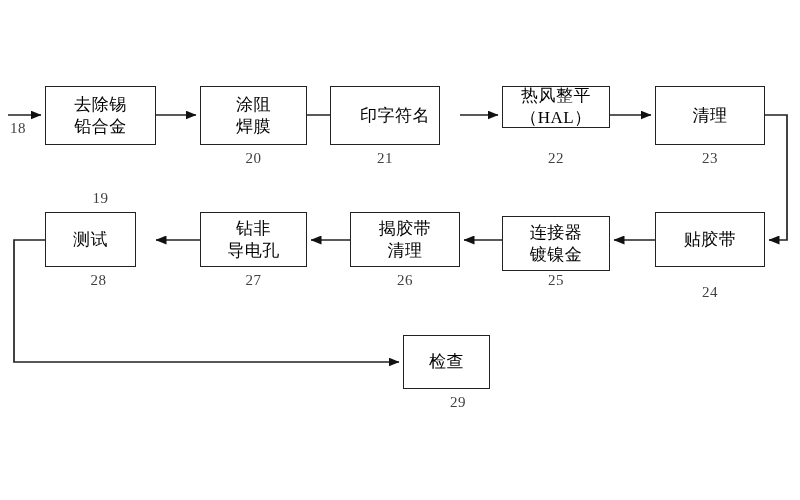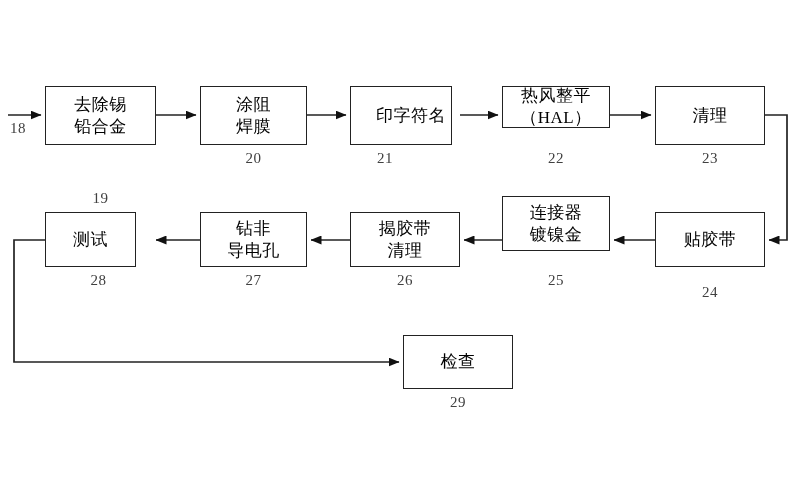--- a/index.html
+++ b/index.html
@@ -82,21 +82,21 @@
       <div class="node" style="left: 45px; top: 86px; width: 111px; height: 59px; border-color: rgb(34, 34, 34); align-items: center;">
         <div class="node-line">去除锡</div>
         <div class="node-line">铅合金</div>
       </div>
       <div class="ref-num" style="left: 45px; top: 150px; width: 111px; margin-top: 40px;">19</div>
       <div class="node" style="left: 200px; top: 86px; width: 107px; height: 59px; border-color: rgb(34, 34, 34);">
         <div class="node-line">涂阻</div>
         <div class="node-line">焊膜</div>
       </div>
       <div class="ref-num" style="left: 200px; top: 150px; width: 107px;">20</div>
-      <div class="node" style="left: 350px; top: 86px; width: 102px; height: 59px; border-color: rgb(34, 34, 34); padding-left: 20px;">
+      <div class="node" style="left: 330px; top: 86px; width: 110px; height: 59px; border-color: rgb(34, 34, 34); padding-left: 20px;">
         <div class="node-line">印字符名</div>
       </div>
       <div class="ref-num" style="left: 330px; top: 150px; width: 110px;">21</div>
       <div class="node" style="left: 502px; top: 86px; width: 108px; height: 42px; border-color: rgb(34, 34, 34);">
         <div class="node-line">热风整平</div>
         <div class="node-line">（HAL）</div>
       </div>
       <div class="ref-num" style="left: 502px; top: 150px; width: 108px;">22</div>
       <div class="node" style="left: 655px; top: 86px; width: 110px; height: 59px; border-color: rgb(34, 34, 34);">
         <div class="node-line">清理</div>
@@ -109,30 +109,30 @@
       <div class="node" style="left: 200px; top: 212px; width: 107px; height: 55px; border-color: rgb(34, 34, 34);">
         <div class="node-line">钻非</div>
         <div class="node-line">导电孔</div>
       </div>
       <div class="ref-num" style="left: 200px; top: 272px; width: 107px;">27</div>
       <div class="node" style="left: 350px; top: 212px; width: 110px; height: 55px; border-color: rgb(34, 34, 34);">
         <div class="node-line">揭胶带</div>
         <div class="node-line">清理</div>
       </div>
       <div class="ref-num" style="left: 350px; top: 272px; width: 110px;">26</div>
-      <div class="node" style="left: 502px; top: 196px; width: 108px; height: 55px; border-color: rgb(34, 34, 34);">
+      <div class="node" style="left: 502px; top: 216px; width: 108px; height: 55px; border-color: rgb(34, 34, 34);">
         <div class="node-line">连接器</div>
         <div class="node-line">镀镍金</div>
       </div>
       <div class="ref-num" style="left: 502px; top: 272px; width: 108px;">25</div>
       <div class="node" style="left: 655px; top: 212px; width: 110px; height: 55px; border-color: rgb(34, 34, 34);">
         <div class="node-line">贴胶带</div>
       </div>
       <div class="ref-num" style="left: 655px; top: 284px; width: 110px;">24</div>
-      <div class="node" style="left: 403px; top: 335px; width: 110px; height: 54px; border-color: rgb(34, 34, 34);">
+      <div class="node" style="left: 403px; top: 335px; width: 87px; height: 54px; border-color: rgb(34, 34, 34);">
         <div class="node-line">检查</div>
       </div>
       <div class="ref-num" style="left: 403px; top: 394px; width: 110px;">29</div>
     </div>
 
   <div class="ref-num" style="left:10px; top:120px; width:26px; text-align:left;">18</div>
 
 </div>
 
 </body></html>

